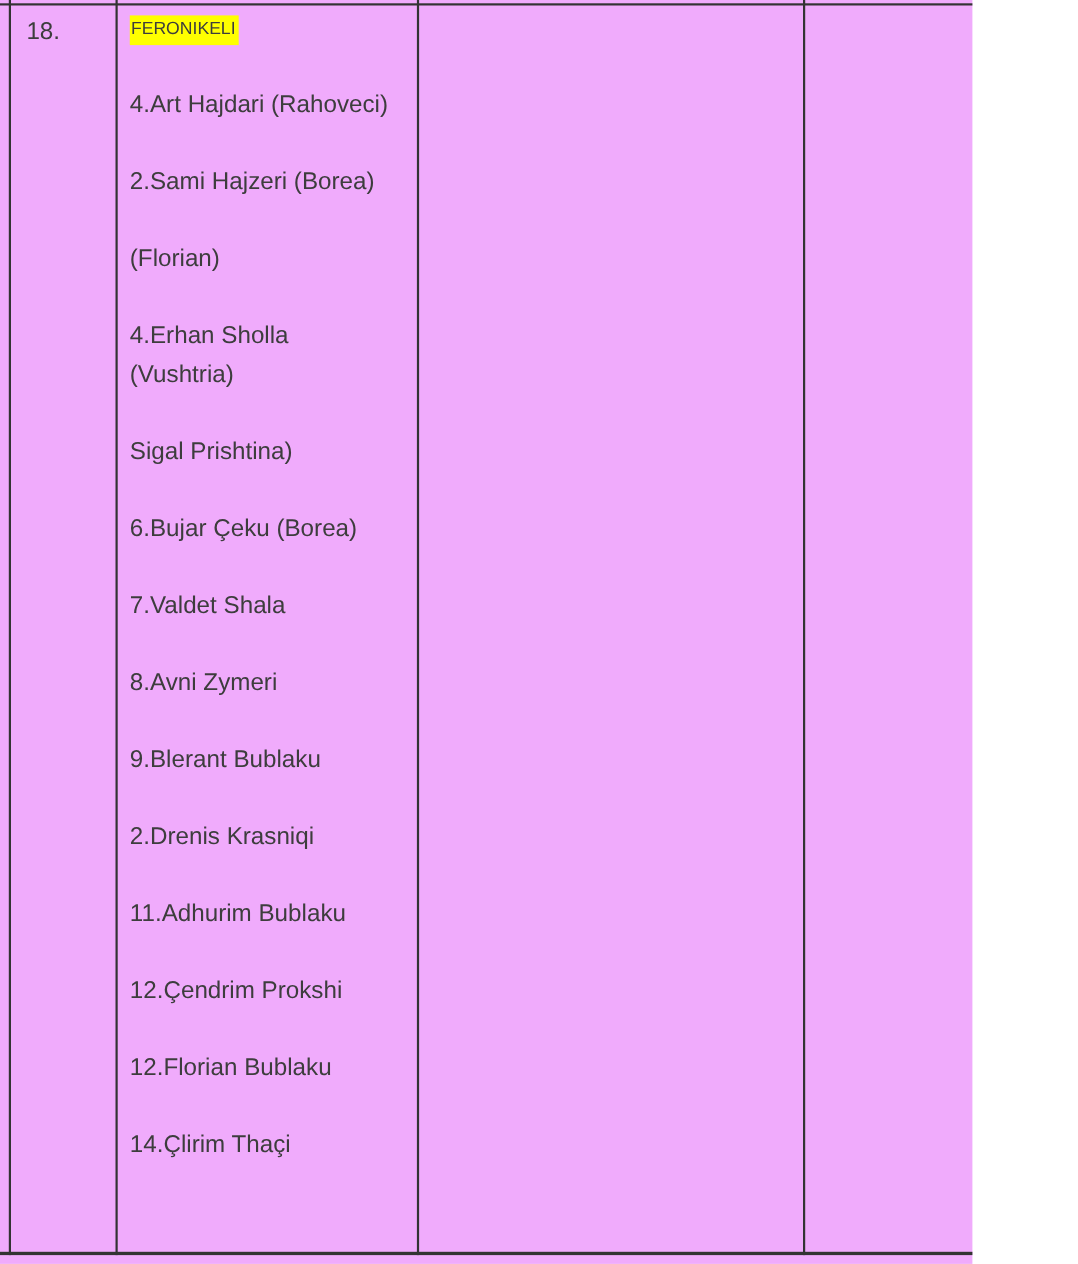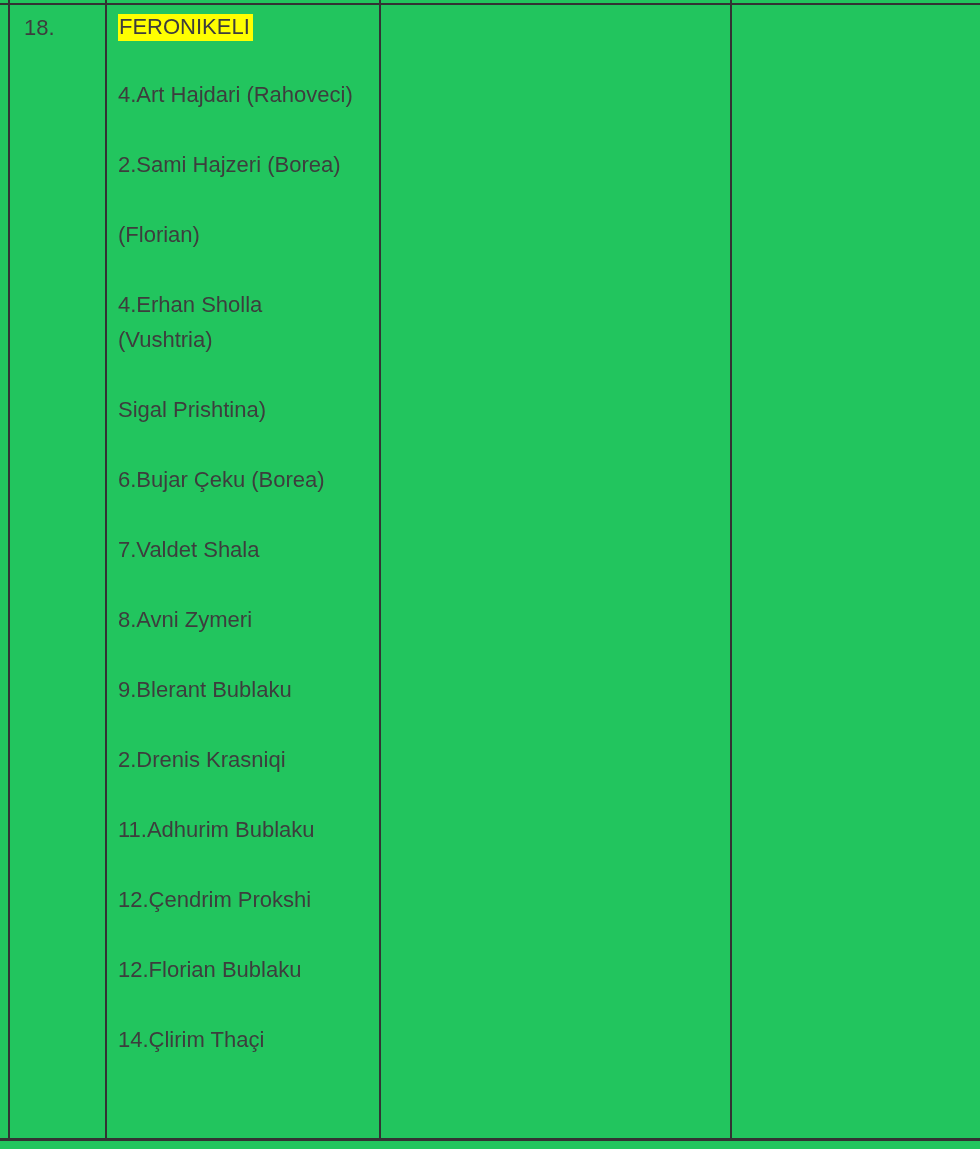--- a/index.html
+++ b/index.html
@@ -2,23 +2,23 @@
 <html><head>
 <meta charset="utf-8">
 <style>
   html, body {
     margin: 0;
     padding: 0;
     background: #ffffff;
   }
   .page {
     position: relative;
-    width: 980px;
+    width: 884px;
     height: 1149px;
-    background: #22c55e;
+    background: #f0abfc;
     font-family: "Liberation Sans", sans-serif;
     color: #3d3d3d;
     overflow: hidden;
   }
   
   .vline {
     position: absolute;
     top: 0;
     width: 2px;
     height: 1141px;
@@ -62,21 +62,21 @@
   }
   .cell-empty-2 {
     left: 732px;
     width: 248px;
   }
 
   .team-line {
     height: 35px;
     line-height: 26px;
     margin-bottom: 31px;
-    font-size: 22px;
+    font-size: 16px;
     white-space: nowrap;
   }
   .hl {
     display: inline-block;
     background: #ffff00;
     padding: 0 3px 1px 1px;
   }
   .player {
     margin-bottom: 35px;
     font-size: 22px;

